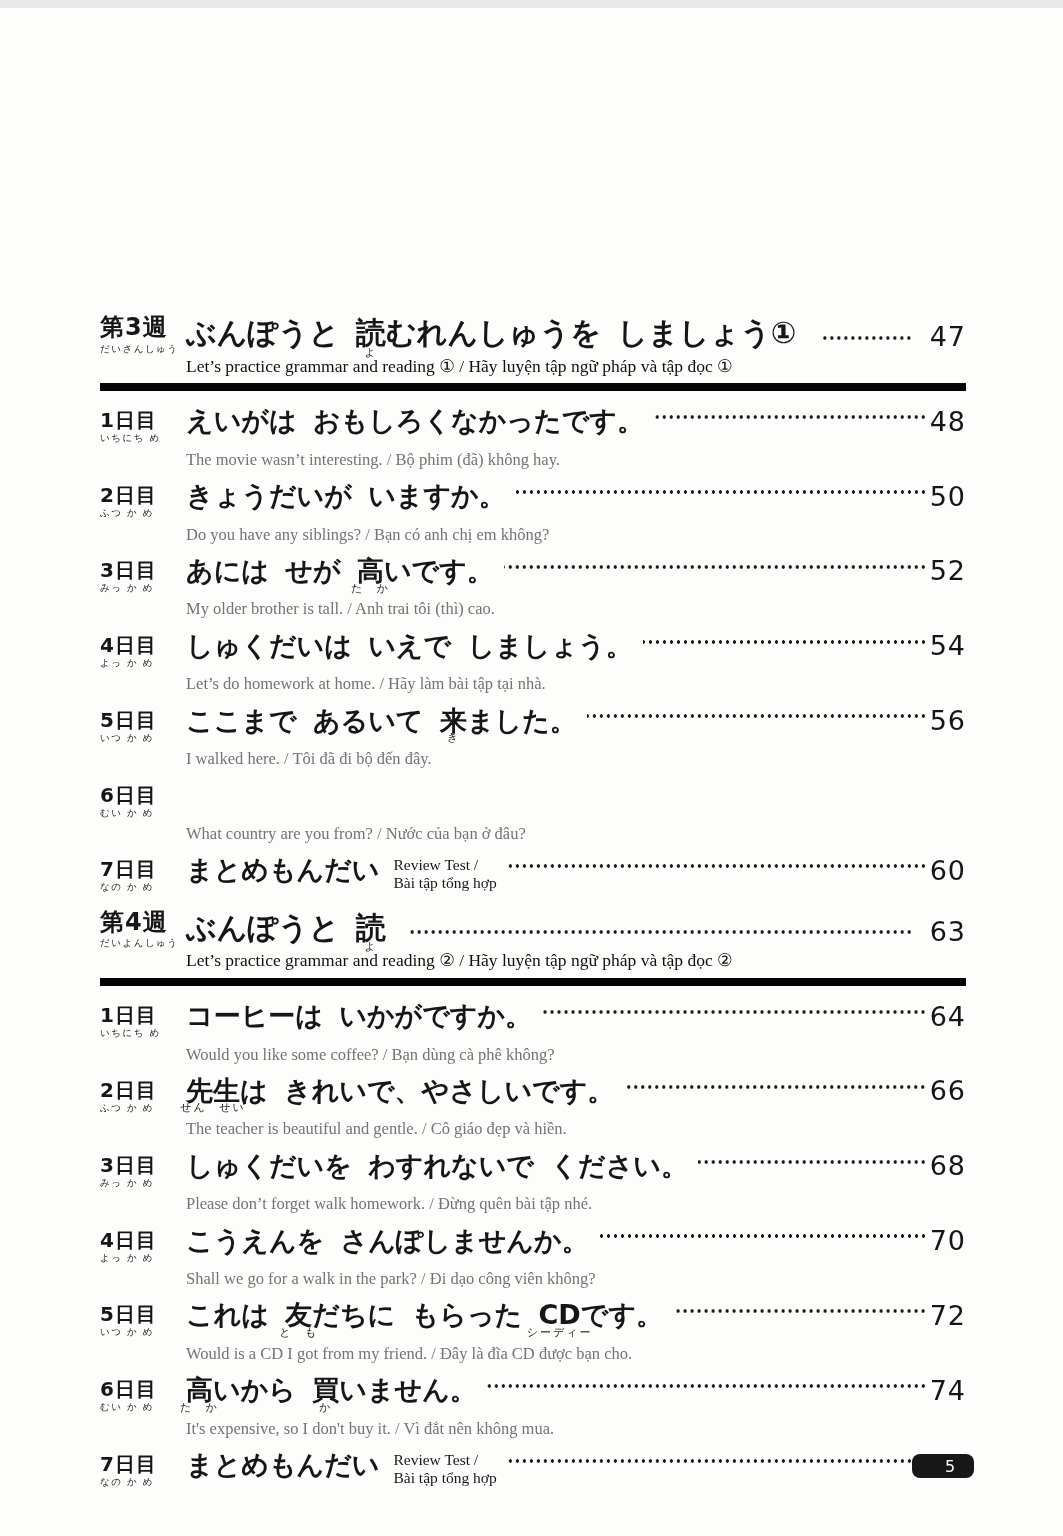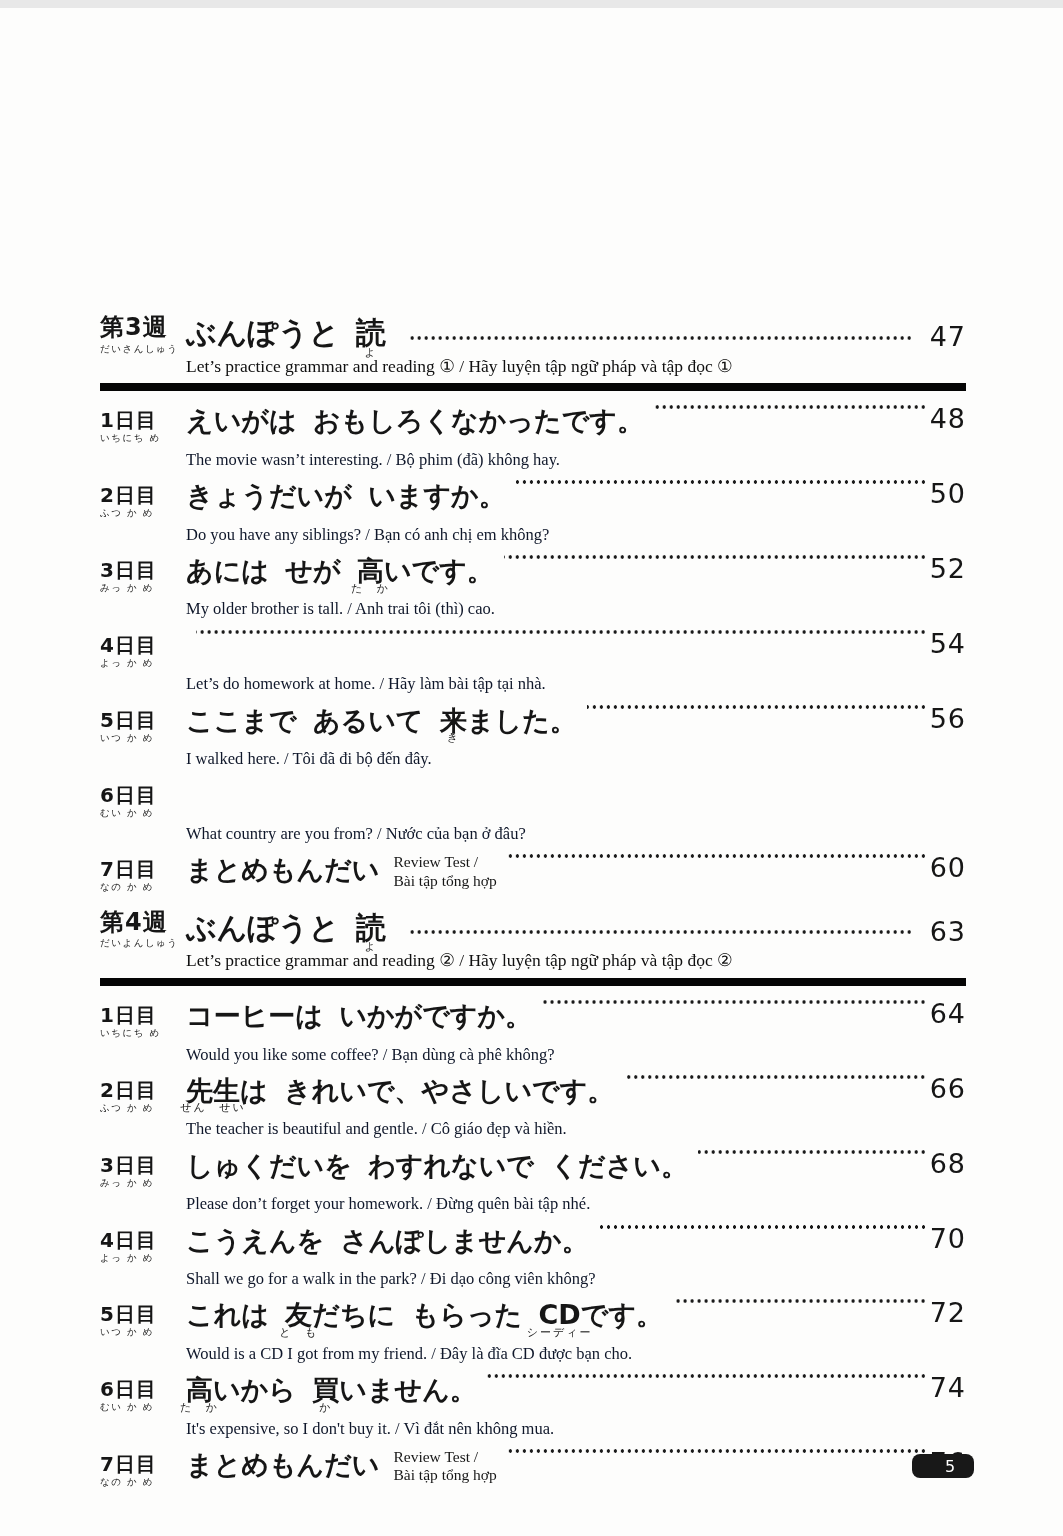--- a/index.html
+++ b/index.html
@@ -72,21 +72,21 @@
     font-size: 20px;
     font-weight: bold;
     line-height: 1.1;
     letter-spacing: 1px;
     white-space: nowrap;
   }
   .day-main {
     flex: 1;
     min-width: 0;
     display: flex;
-    align-items: flex-start;
+    align-items: center;
   }
   .sentence {
     font-size: 27px;
     font-weight: bold;
     line-height: 1.28;
     white-space: pre;
     word-spacing: 7px;
   }
   .seg { position: relative; display: inline-block; white-space: pre; }
   .seg .rt {
@@ -130,21 +130,21 @@
     line-height: 1.1;
     letter-spacing: 1px;
     white-space: nowrap;
   }
   .translation {
     font-family: "Liberation Serif", "DejaVu Serif", serif;
     font-size: 16.5px;
     line-height: 1.3;
     margin-left: 86px;
     margin-top: 5px;
-    color: #0f172a;
+    color: #737373;
   }
 
   
   .page-pill {
     position: absolute;
     left: 912px;
     top: 1446px;
     width: 62px;
     height: 24px;
     background: #181818;
@@ -163,21 +163,21 @@
 <div class="page">
   <main class="content">
       <section class="week">
     <div class="week-header">
       <div class="label-col">
         <div class="week-label">第3週</div>
         <div class="label-furi">だいさんしゅう</div>
       </div>
       <div class="head-main">
         <div class="head-line">
-          <span class="week-title"><span class="seg"><span>ぶんぽうと </span></span><span class="seg"><span>読</span><span class="rt">よ</span></span></span>
+          <span class="week-title"><span class="seg"><span>ぶんぽうと </span></span><span class="seg"><span>読</span><span class="rt">よ</span></span><span class="seg"><span>むれんしゅうを しましょう①</span></span></span>
           <span class="leader"></span>
           <span class="page-num">47</span>
         </div>
         <div class="subtitle">Let’s practice grammar and reading ① / Hãy luyện tập ngữ pháp và tập đọc ①</div>
       </div>
     </div>
     <div class="bar"></div>
     <div class="days">
           <div class="day">
     <div class="day-row">
@@ -224,20 +224,21 @@
     </div>
     <div class="translation">My older brother is tall. / Anh trai tôi (thì) cao.</div>
   </div>
           <div class="day">
     <div class="day-row">
       <div class="label-col">
         <div class="day-label">4日目</div>
         <div class="label-furi">よっ か め</div>
       </div>
       <div class="day-main">
+        <span class="sentence"><span class="seg"><span>しゅくだいは いえで しましょう。</span></span></span>
 
         <span class="leader"></span>
         <span class="page-num">54</span>
       </div>
     </div>
     <div class="translation">Let’s do homework at home. / Hãy làm bài tập tại nhà.</div>
   </div>
           <div class="day">
     <div class="day-row">
       <div class="label-col">
@@ -335,21 +336,21 @@
         <div class="day-label">3日目</div>
         <div class="label-furi">みっ か め</div>
       </div>
       <div class="day-main">
         <span class="sentence"><span class="seg"><span>しゅくだいを わすれないで ください。</span></span></span>
 
         <span class="leader"></span>
         <span class="page-num">68</span>
       </div>
     </div>
-    <div class="translation">Please don’t forget your homework. / Đừng quên bài tập nhé.</div>
+    <div class="translation">Please don’t forget walk homework. / Đừng quên bài tập nhé.</div>
   </div>
           <div class="day">
     <div class="day-row">
       <div class="label-col">
         <div class="day-label">4日目</div>
         <div class="label-furi">よっ か め</div>
       </div>
       <div class="day-main">
         <span class="sentence"><span class="seg"><span>こうえんを さんぽしませんか。</span></span></span>
 

